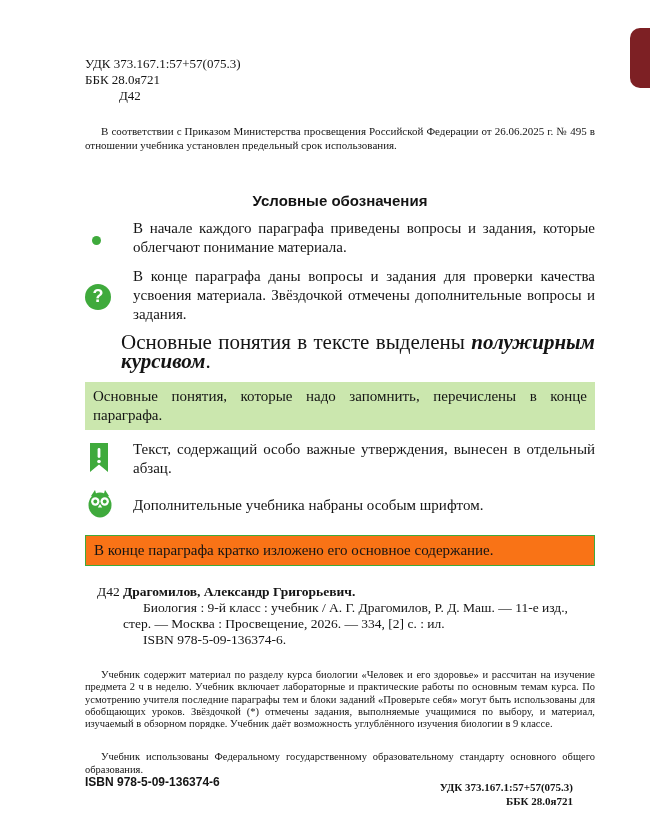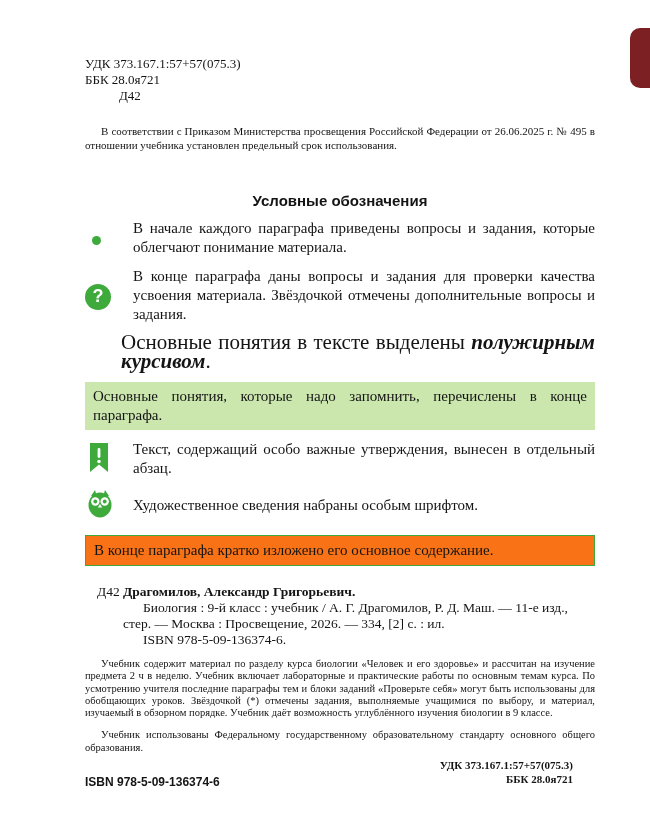--- a/index.html
+++ b/index.html
@@ -53,21 +53,21 @@
     padding:5px 8px; font-size:15px; line-height:19px; background:#f97316;
   }
 
   .biblio { display:flex; margin-top:18px; font-size:13.5px; line-height:16px; }
   .biblio-code { flex:0 0 38px; padding-left:12px; }
   .biblio-main { flex:1; }
   .biblio-author { font-weight:bold; }
   .biblio-desc { text-indent:20px; }
   .biblio-isbn { text-indent:20px; }
 
-  .annot { margin-top:10px; font-size:10.5px; line-height:12.3px; text-align:justify; text-indent:16px; }
+  .annot { margin-top:21px; font-size:10.5px; line-height:12.3px; text-align:justify; text-indent:16px; }
 
   .udk-block { margin-top:5px; text-align:right; padding-right:22px; font-weight:bold; font-size:11px; line-height:13.5px; }
 
   .footer { position:absolute; left:85px; right:55px; bottom:50px; display:flex; justify-content:space-between; align-items:flex-end;gap:8px; }
   .footer-isbn { font-family:"Liberation Sans", sans-serif; font-weight:bold; font-size:12px; margin-top:2px; }
   .copyright { font-size:11.5px; line-height:15px; }
   .copyright .ind1 { padding-left:14px; }
   .copyright .ind2 { padding-left:28px; }
 </style>
 </head>
@@ -122,21 +122,21 @@
         <path d="M6 8 L10 2 L12 9 Z" fill="var(--accent-green,#3faa3c)"></path>
         <path d="M24 8 L20 2 L18 9 Z" fill="var(--accent-green,#3faa3c)"></path>
         <ellipse cx="15" cy="17" rx="11.5" ry="12.5" fill="var(--accent-green,#3faa3c)"></ellipse>
         <circle cx="10.3" cy="13.5" r="4.2" fill="#ffffff"></circle>
         <circle cx="19.7" cy="13.5" r="4.2" fill="#ffffff"></circle>
         <circle cx="10.3" cy="13.5" r="1.9" fill="var(--accent-green,#3faa3c)"></circle>
         <circle cx="19.7" cy="13.5" r="1.9" fill="var(--accent-green,#3faa3c)"></circle>
         <path d="M15 16 L12.8 19.5 L17.2 19.5 Z" fill="#ffffff"></path>
       </svg>
     </span>
-    <p class="legend-text">Художественное сведения набраны особым шрифтом.</p>
+    <p class="legend-text">Дополнительные учебника набраны особым шрифтом.</p>
   </div>
 
   <div class="outline-box">В конце параграфа кратко изложено его основное содержание.</div>
 
   <div class="biblio">
     <div class="biblio-code">Д42</div>
     <div class="biblio-main">
       <p class="biblio-author">Драгомилов, Александр Григорьевич.</p>
       <p class="biblio-desc">Биология : 9-й класс : учебник / А. Г. Драгомилов, Р. Д. Маш. — 11-е изд., стер. — Москва : Просвещение, 2026. — 334, [2] с. : ил.</p>
       <p class="biblio-isbn">ISBN 978-5-09-136374-6.</p>

